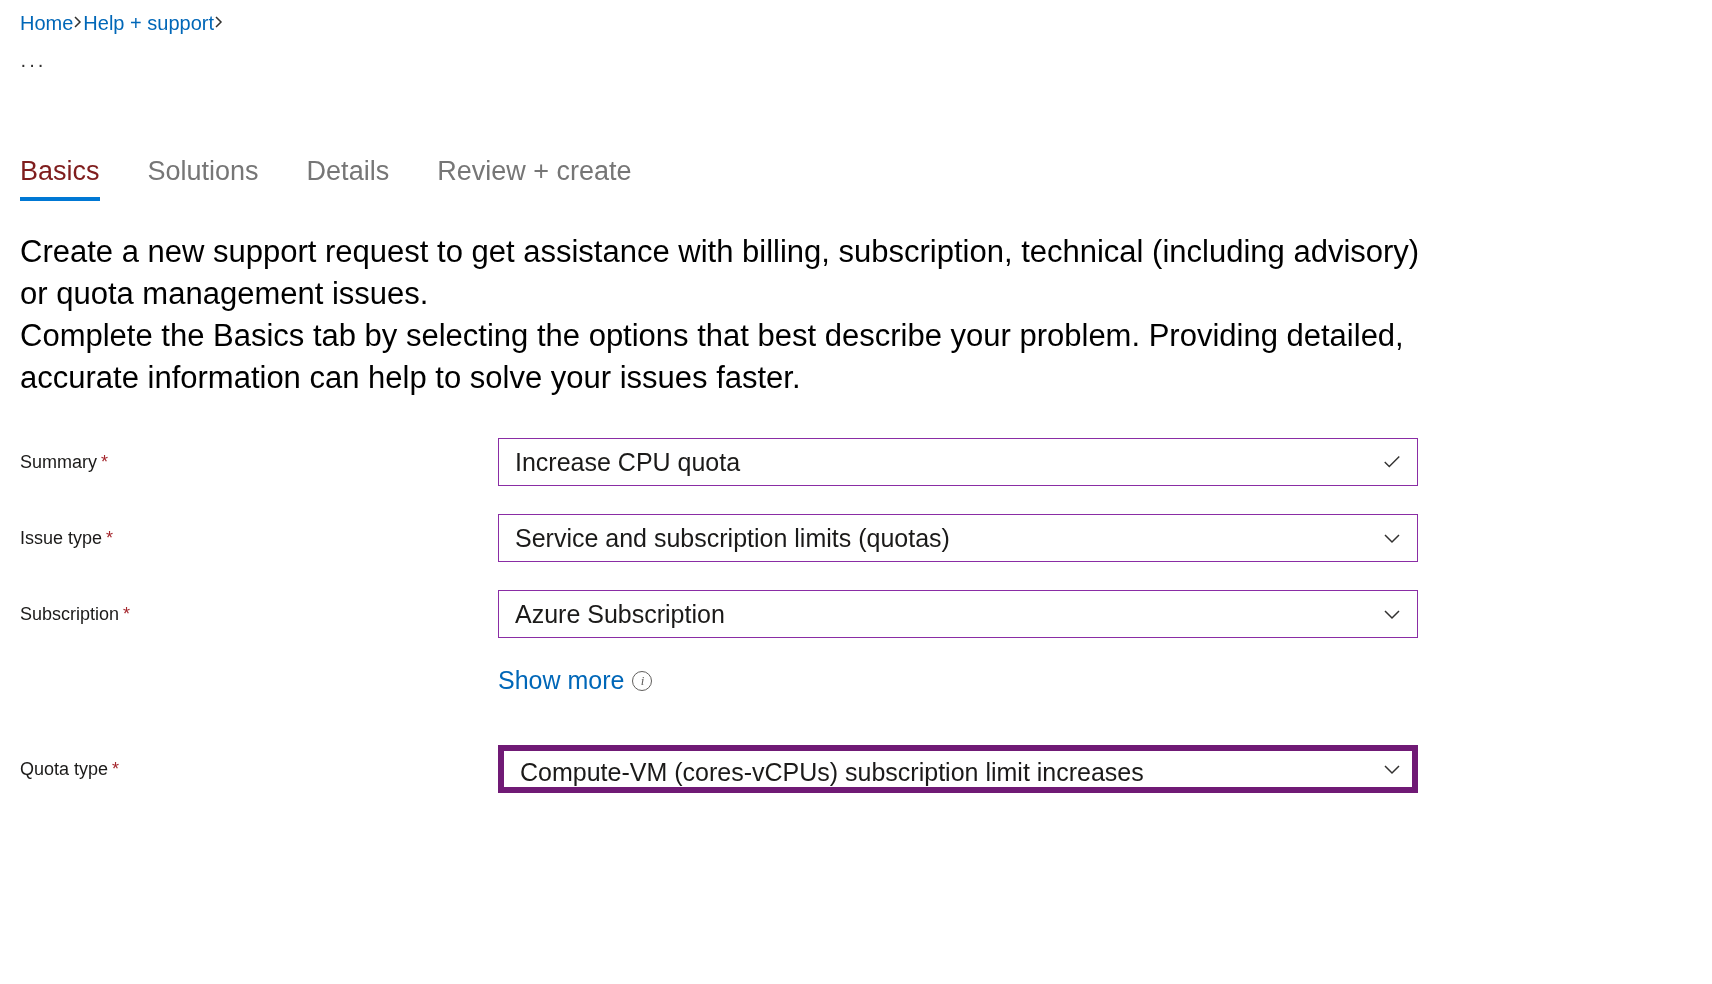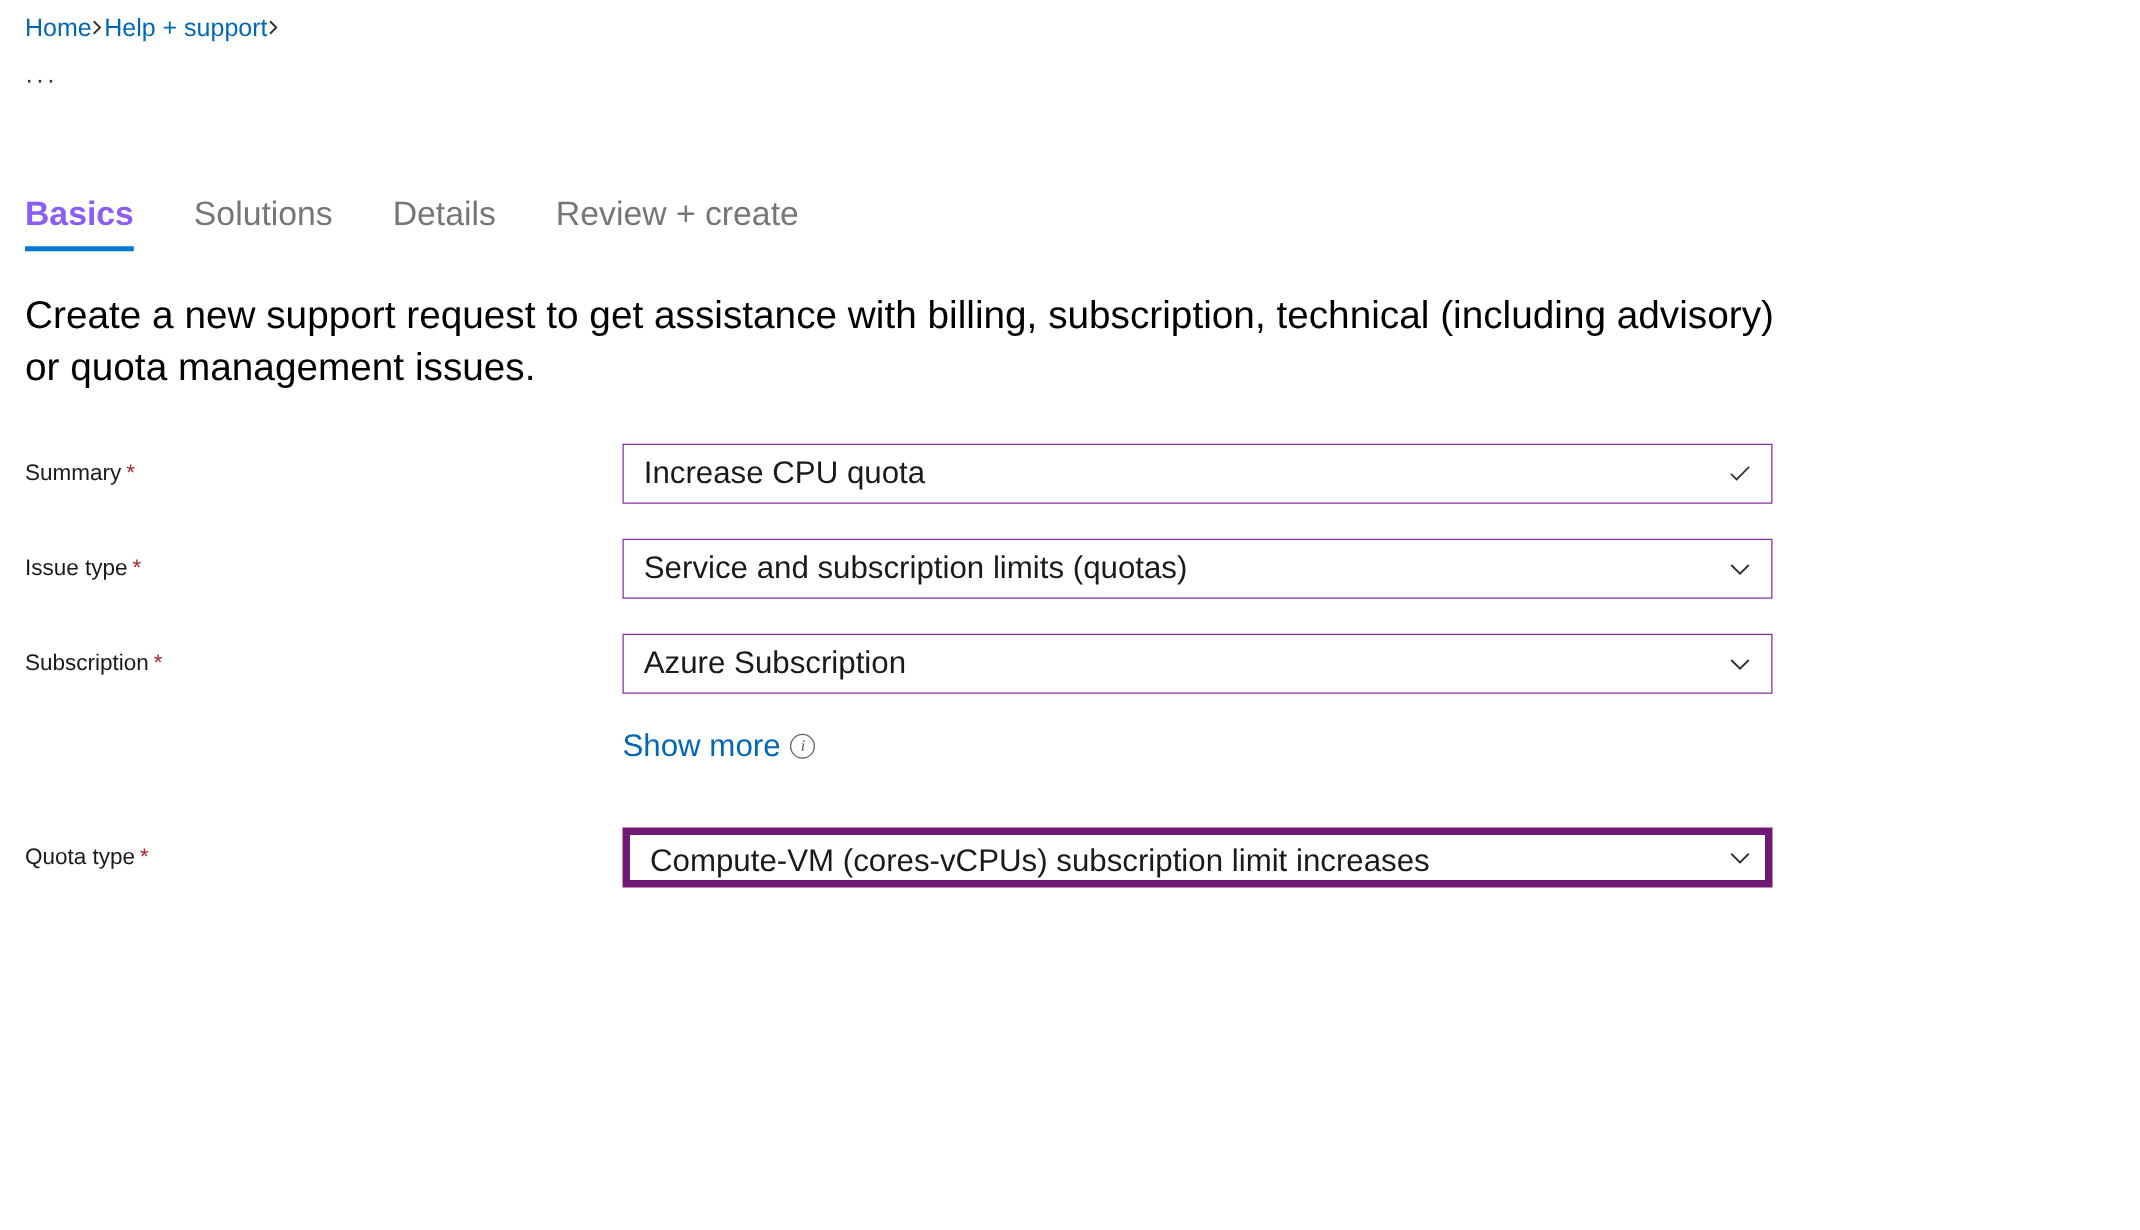--- a/index.html
+++ b/index.html
@@ -51,22 +51,22 @@
       margin-bottom: 30px;
     }
     .tab {
       font-size: 27px;
       color: #767676;
       padding-bottom: 10px;
       cursor: pointer;
       border-bottom: 4px solid transparent;
     }
     .tab.active {
-      color: #8b5cf6;
-      font-weight: 700;
+      color: #7f1d1d;
+      font-weight: 400;
       border-bottom: 4px solid #0078d4;
     }
     .description {
       font-size: 31px;
       color: #000000;
       line-height: 1.35;
       margin-bottom: 40px;
       max-width: 1400px;
     }
     .form-row {
@@ -170,20 +170,21 @@
 
 <div class="tabs">
   <div class="tab active">Basics</div>
   <div class="tab">Solutions</div>
   <div class="tab">Details</div>
   <div class="tab">Review + create</div>
 </div>
 
 <div class="description">
   <div>Create a new support request to get assistance with billing, subscription, technical (including advisory) or quota management issues.</div>
+  <div>Complete the Basics tab by selecting the options that best describe your problem. Providing detailed, accurate information can help to solve your issues faster.</div>
 </div>
 
 <div class="form-row">
   <div class="form-label">
     <span>Summary</span><span class="required">*</span>
   </div>
   <div class="form-control">
     <div class="input-box">
       <span>Increase CPU quota</span>
     </div>

